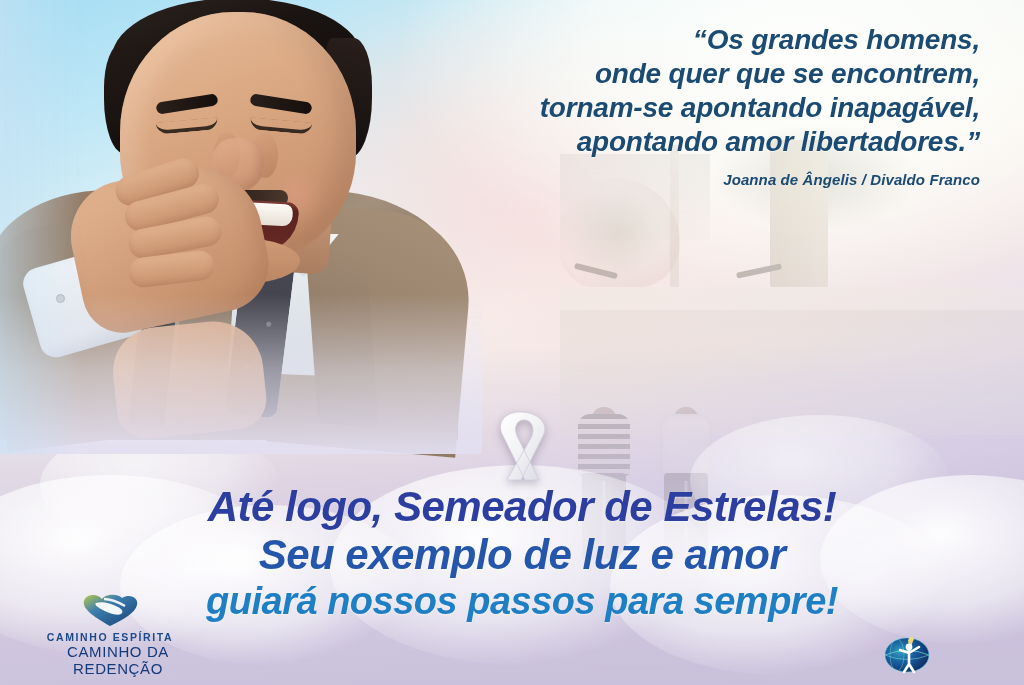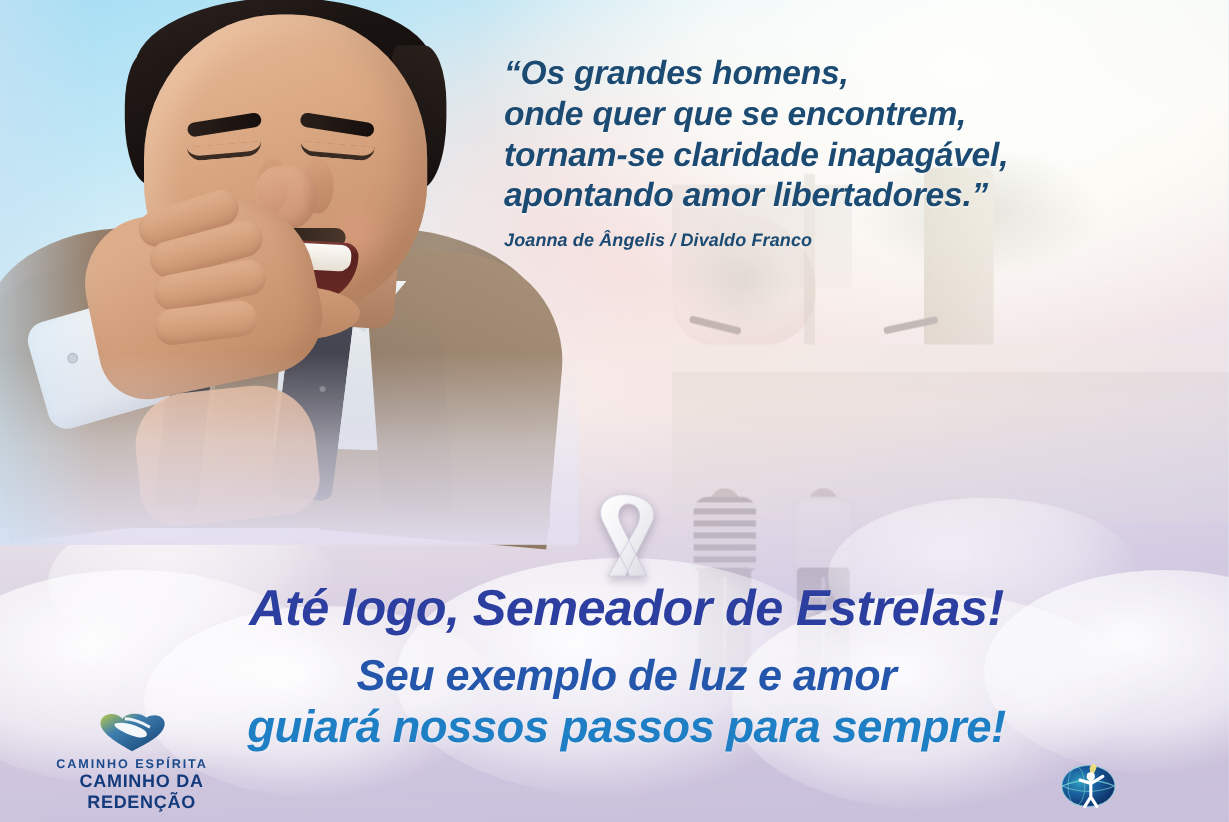--- a/index.html
+++ b/index.html
@@ -312,22 +312,22 @@
     position:absolute; left:-20px; top:300px; width:520px; height:160px;
     background:linear-gradient(to bottom, rgba(236,236,246,0) 0%, rgba(234,233,245,0.55) 48%, rgba(226,222,240,0.96) 100%);
   }
   .fade-left{
     position:absolute; left:-20px; top:0; width:120px; height:460px;
     background:linear-gradient(to right, rgba(200,226,243,0.9), rgba(200,226,243,0));
   }
 
   
   .quote{
-    position:absolute; right:44px; top:44px; width:560px;
-    text-align:left;
+    position:absolute; right:44px; top:23px; width:560px;
+    text-align:right;
   }
   .quote-line{
     font-style:italic;
     font-weight:bold;
     font-size:28px;
     line-height:34px;
     color:#1b4a72;
     letter-spacing:-0.2px;
     white-space:nowrap;
     text-shadow:0 1px 1px rgba(255,255,255,0.6);
@@ -354,36 +354,36 @@
   }
   .hl{
     font-style:italic;
     font-weight:bold;
     letter-spacing:-0.5px;
     line-height:1.0;
     text-shadow:0 1px 2px rgba(255,255,255,0.45);
     padding-left:20px;
   }
   .hl1{ font-size:42px; color:#2c3fa0; }
-  .hl2{ font-size:36px; color:#2456ab; margin-top:17px; }
+  .hl2{ font-size:42px; color:#2456ab; margin-top:6px; }
   .hl3{ font-size:38px; color:#1f7fc4; margin-top:6px; }
 
   
   .logo-left{
     position:absolute; left:10px; bottom:8px; width:200px; text-align:center;
   }
   .logo-right{
     position:absolute; right:12px; bottom:8px; width:210px; text-align:center;
   }
   .logo-mark{ display:block; margin:0 auto 3px; }
   .logo-t1{
     font-size:10.5px; font-weight:bold; color:#1b4a8c; letter-spacing:1.6px;
   }
   .logo-t2{
-    font-size:15px; font-weight:bold; color:#133a7a; letter-spacing:0.6px;margin-left:16px;
+    font-size:15px; font-weight:normal; color:#133a7a; letter-spacing:0.6px;margin-left:16px;
   }
   .logo-r-text{
     font-size:15.5px; font-weight:bold; color:#133a7a; letter-spacing:0.5px;
   }
 </style>
 </head>
 <body>
 
 <div id="poster">
 
@@ -471,21 +471,21 @@
 
     <div class="hand2"></div>
 
     <div class="fade-bottom"></div>
     <div class="fade-left"></div>
   </div>
 
   <div class="quote">
     <div class="quote-line">“Os grandes homens,</div>
     <div class="quote-line">onde quer que se encontrem,</div>
-    <div class="quote-line">tornam-se claridade inapagável,</div>
+    <div class="quote-line">tornam-se apontando inapagável,</div>
     <div class="quote-line">apontando amor libertadores.”</div>
     <div class="quote-author">Joanna de Ângelis / Divaldo Franco</div>
   </div>
 
   <svg class="ribbon" viewBox="0 0 66 78">
     <defs>
       <linearGradient id="rg" x1="0" y1="0" x2="1" y2="1">
         <stop offset="0%" stop-color="#ffffff"></stop>
         <stop offset="48%" stop-color="#f3f3f6"></stop>
         <stop offset="100%" stop-color="#d9d8e2"></stop>

